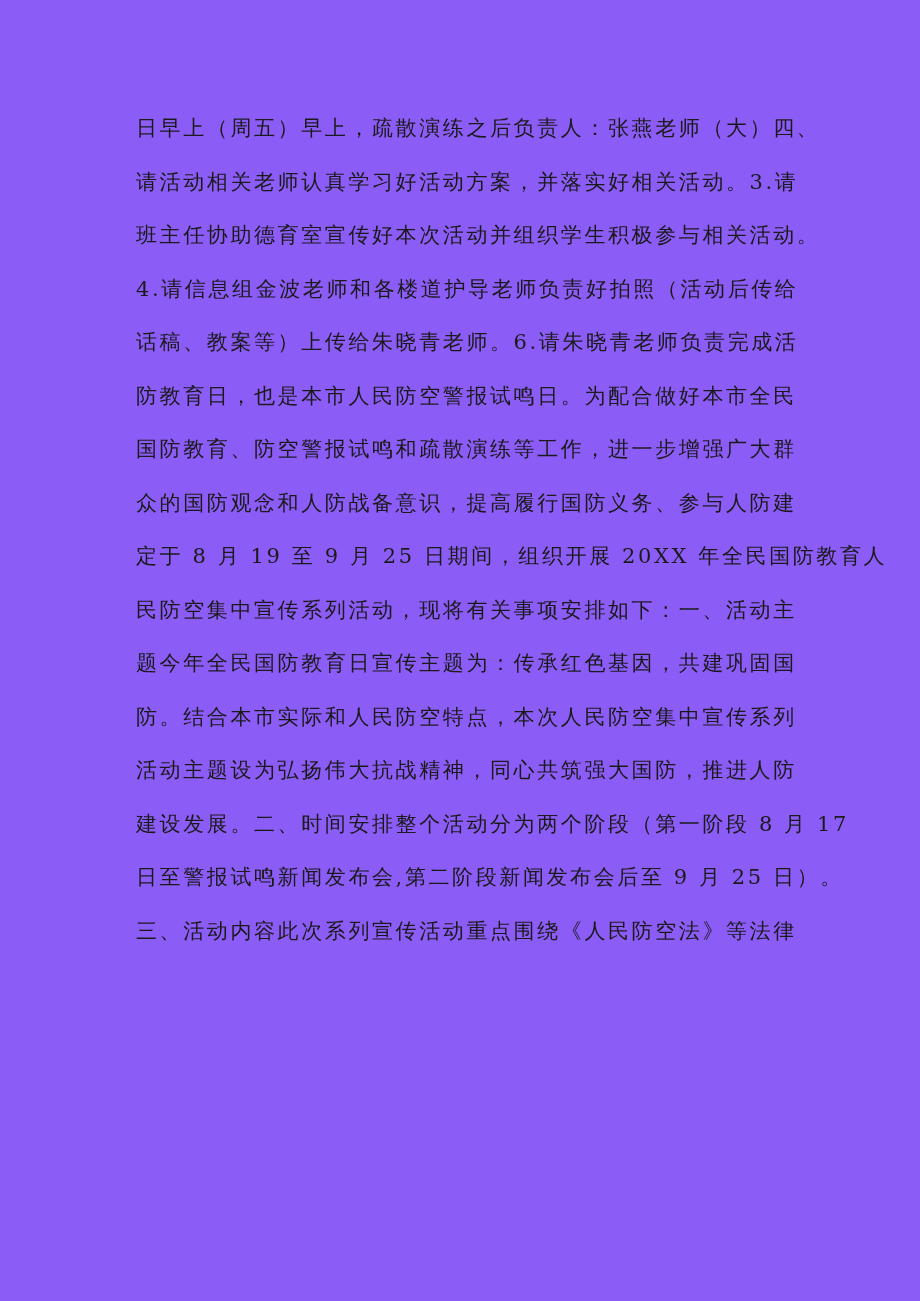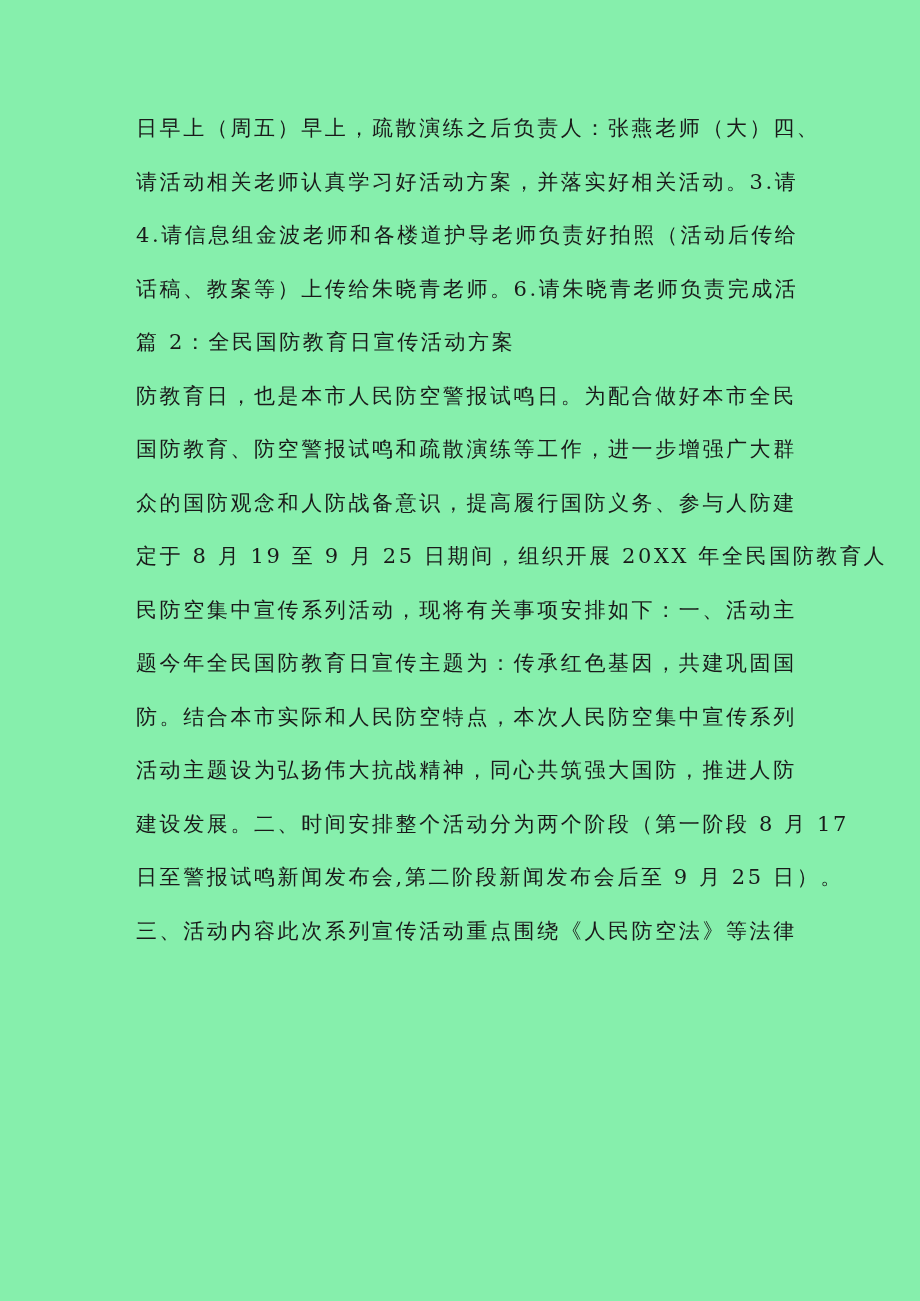--- a/index.html
+++ b/index.html
@@ -12,21 +12,21 @@
       height: 1301px;
       position: relative;
       overflow: hidden;
     }
     .page {
       position: absolute;
       left: 0;
       top: 0;
       width: 920px;
       height: 1301px;
-      background: #86efac;
+      background: #8b5cf6;
     }
     .content {
       position: absolute;
       left: 136px;
       top: 102px;
       width: 660px;
       font-family: "DejaVu Serif", "Liberation Serif", serif;
       font-size: 21px;
       color: #1a1a1a;
       letter-spacing: 2.6px;
@@ -41,23 +41,23 @@
       letter-spacing: 2.6px;
     }
   </style>
 </head>
 <body>
 
 <div class="page">
   <div class="content">
     <div class="line">日早上（周五）早上，疏散演练之后负责人：张燕老师（大）四、</div>
     <div class="line">请活动相关老师认真学习好活动方案，并落实好相关活动。3.请</div>
+    <div class="line">班主任协助德育室宣传好本次活动并组织学生积极参与相关活动。</div>
     <div class="line">4.请信息组金波老师和各楼道护导老师负责好拍照（活动后传给</div>
     <div class="line">话稿、教案等）上传给朱晓青老师。6.请朱晓青老师负责完成活</div>
-    <div class="line heading">篇 2：全民国防教育日宣传活动方案</div>
     <div class="line">防教育日，也是本市人民防空警报试鸣日。为配合做好本市全民</div>
     <div class="line">国防教育、防空警报试鸣和疏散演练等工作，进一步增强广大群</div>
     <div class="line">众的国防观念和人防战备意识，提高履行国防义务、参与人防建</div>
     <div class="line">定于 8 月 19 至 9 月 25 日期间，组织开展 20XX 年全民国防教育人</div>
     <div class="line">民防空集中宣传系列活动，现将有关事项安排如下：一、活动主</div>
     <div class="line">题今年全民国防教育日宣传主题为：传承红色基因，共建巩固国</div>
     <div class="line">防。结合本市实际和人民防空特点，本次人民防空集中宣传系列</div>
     <div class="line">活动主题设为弘扬伟大抗战精神，同心共筑强大国防，推进人防</div>
     <div class="line">建设发展。二、时间安排整个活动分为两个阶段（第一阶段 8 月 17</div>
     <div class="line">日至警报试鸣新闻发布会,第二阶段新闻发布会后至 9 月 25 日）。</div>

